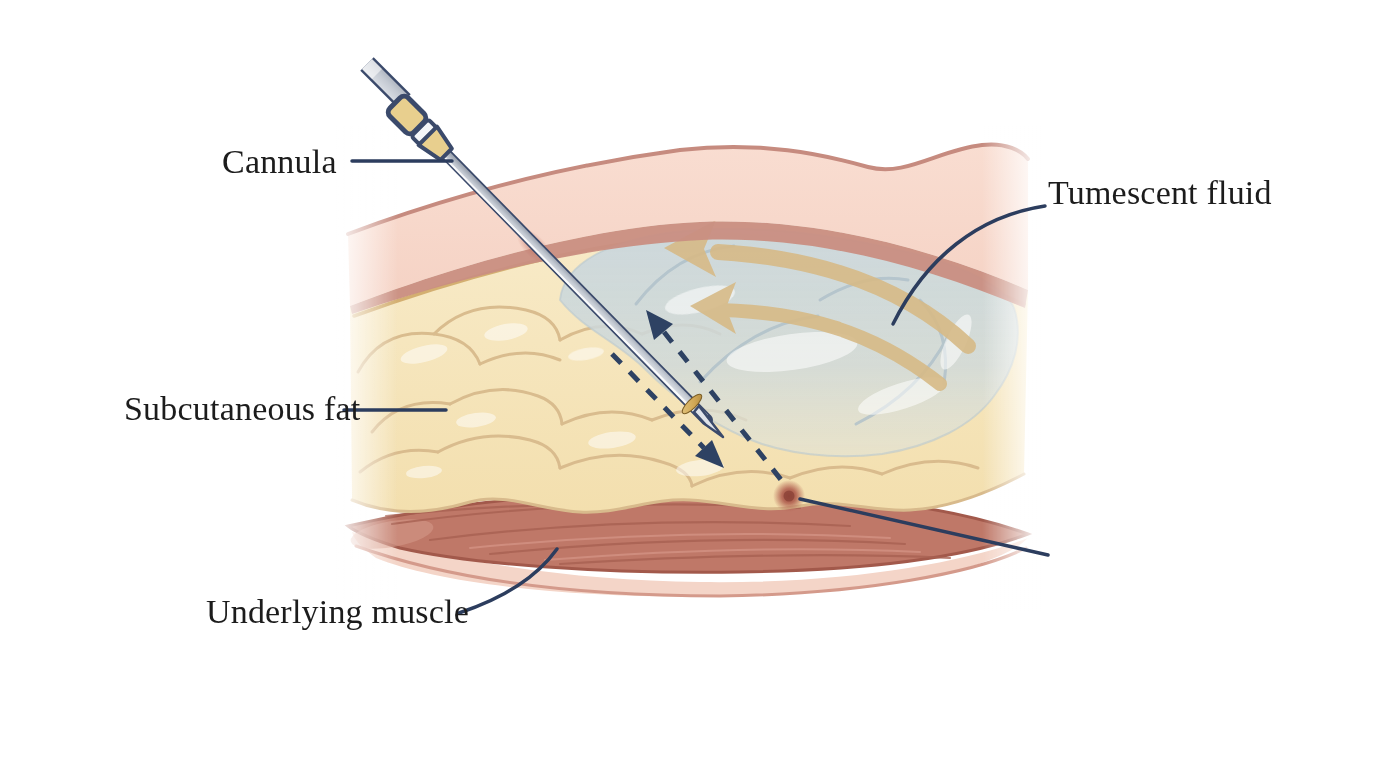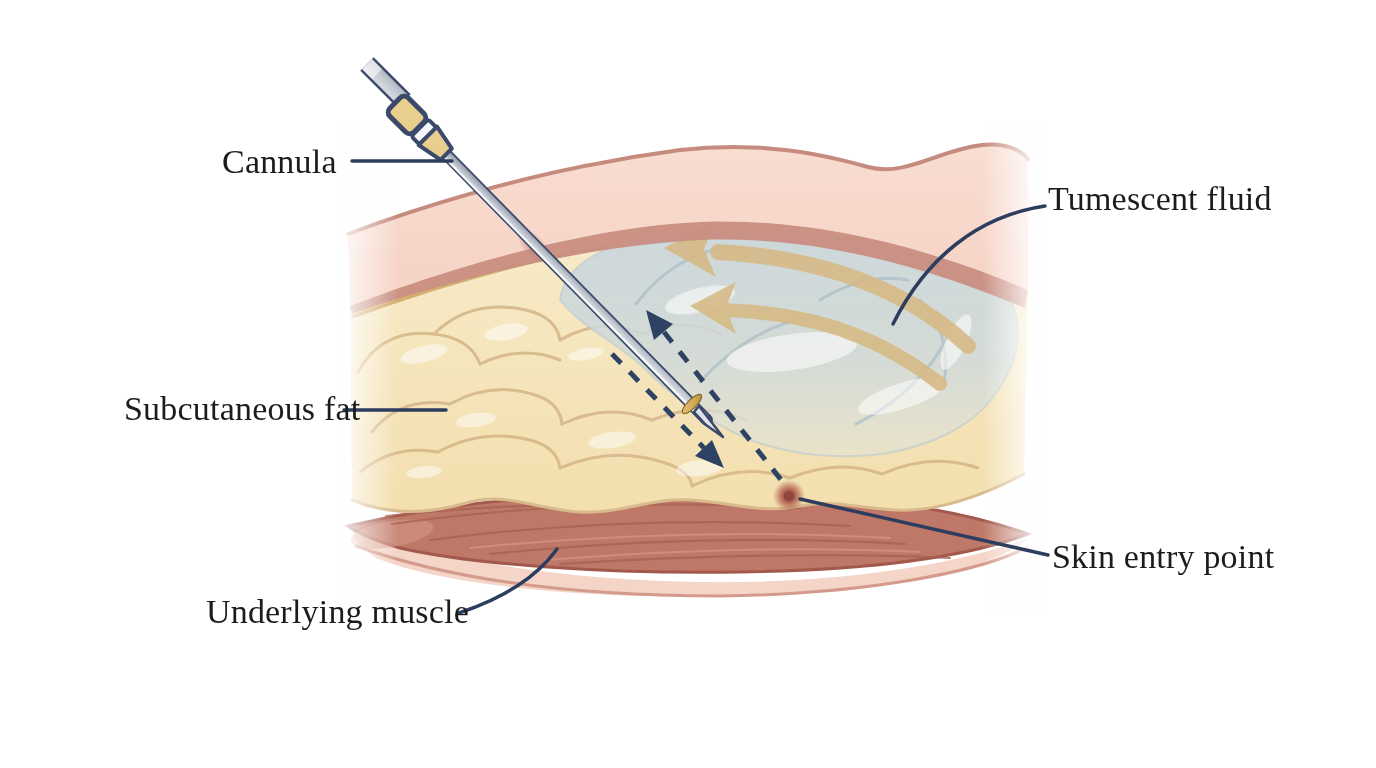--- a/index.html
+++ b/index.html
@@ -2,21 +2,21 @@
 <html style="--label-ink: #1c1c1c; --leader-navy: #2c3d5e; --outline-navy: #3b4a6b; --motion-arrow-navy: #2e4263; --skin-fill: #f8dacd; --skin-outline: #c68b7f; --dermis-band: #c98e82; --fat-fill: #f7e7c1; --fat-outline: #d8ba8c; --fat-top-outline: #cfa868; --fluid-fill: #cbd8de; --fluid-line: #aebfc9; --muscle-fill: #bf7868; --muscle-outline: #a2594b; --muscle-striation: #a86152; --muscle-highlight: #d29183; --fascia-fill: #f4d5c8; --fascia-outline: #d49a8b; --flow-arrow-tan: #d6ba87; --entry-red: #a34f41; --gold: #d2a855; --metal: #c6ccd5;"><head>
 <meta charset="utf-8">
 <style>
   html,body{margin:0;padding:0;background:#ffffff;}
   #stage{position:relative;width:1376px;height:768px;background:#ffffff;overflow:hidden;
          font-family:"Liberation Serif","DejaVu Serif",serif;}
   #diagram-svg{position:absolute;left:0;top:0;}
   .label{position:absolute;font-size:34px;color:var(--label-ink,#1c1c1c);
          white-space:nowrap;letter-spacing:.2px;}
   #lbl-cannula{left:222px;top:143px;}
-  #lbl-fluid{left:1048px;top:180px;}
+  #lbl-fluid{left:1048px;top:174px;}
   #lbl-fat{left:84px;top:390px;margin-left:40px;}
   #lbl-entry{left:1052px;top:538px;}
   #lbl-muscle{left:149px;top:591px;width:320px;text-align:right;line-height:41px;}
 </style>
 </head>
 <body>
 
 <div id="stage">
 
 <svg id="diagram-svg" width="1376" height="768" viewBox="0 0 1376 768">
@@ -206,18 +206,17 @@
     <path d="M 1045,206 C 978,216 926,258 893,324"></path>
     <path d="M 344,410 L 446,410"></path>
     <path d="M 1048,555 L 800,499"></path>
     <path d="M 459,613 C 504,598 537,577 557,549"></path>
   </g>
 </svg>
 
 <div class="label" id="lbl-cannula">Cannula</div>
 <div class="label" id="lbl-fluid">Tumescent fluid</div>
 <div class="label" id="lbl-fat">Subcutaneous fat</div>
-<div class="label" id="lbl-entry">Skin entry point</div>
 <div class="label" id="lbl-muscle">
   <div>Underlying muscle</div>
 </div>
 
 </div>
 
 </body></html>

